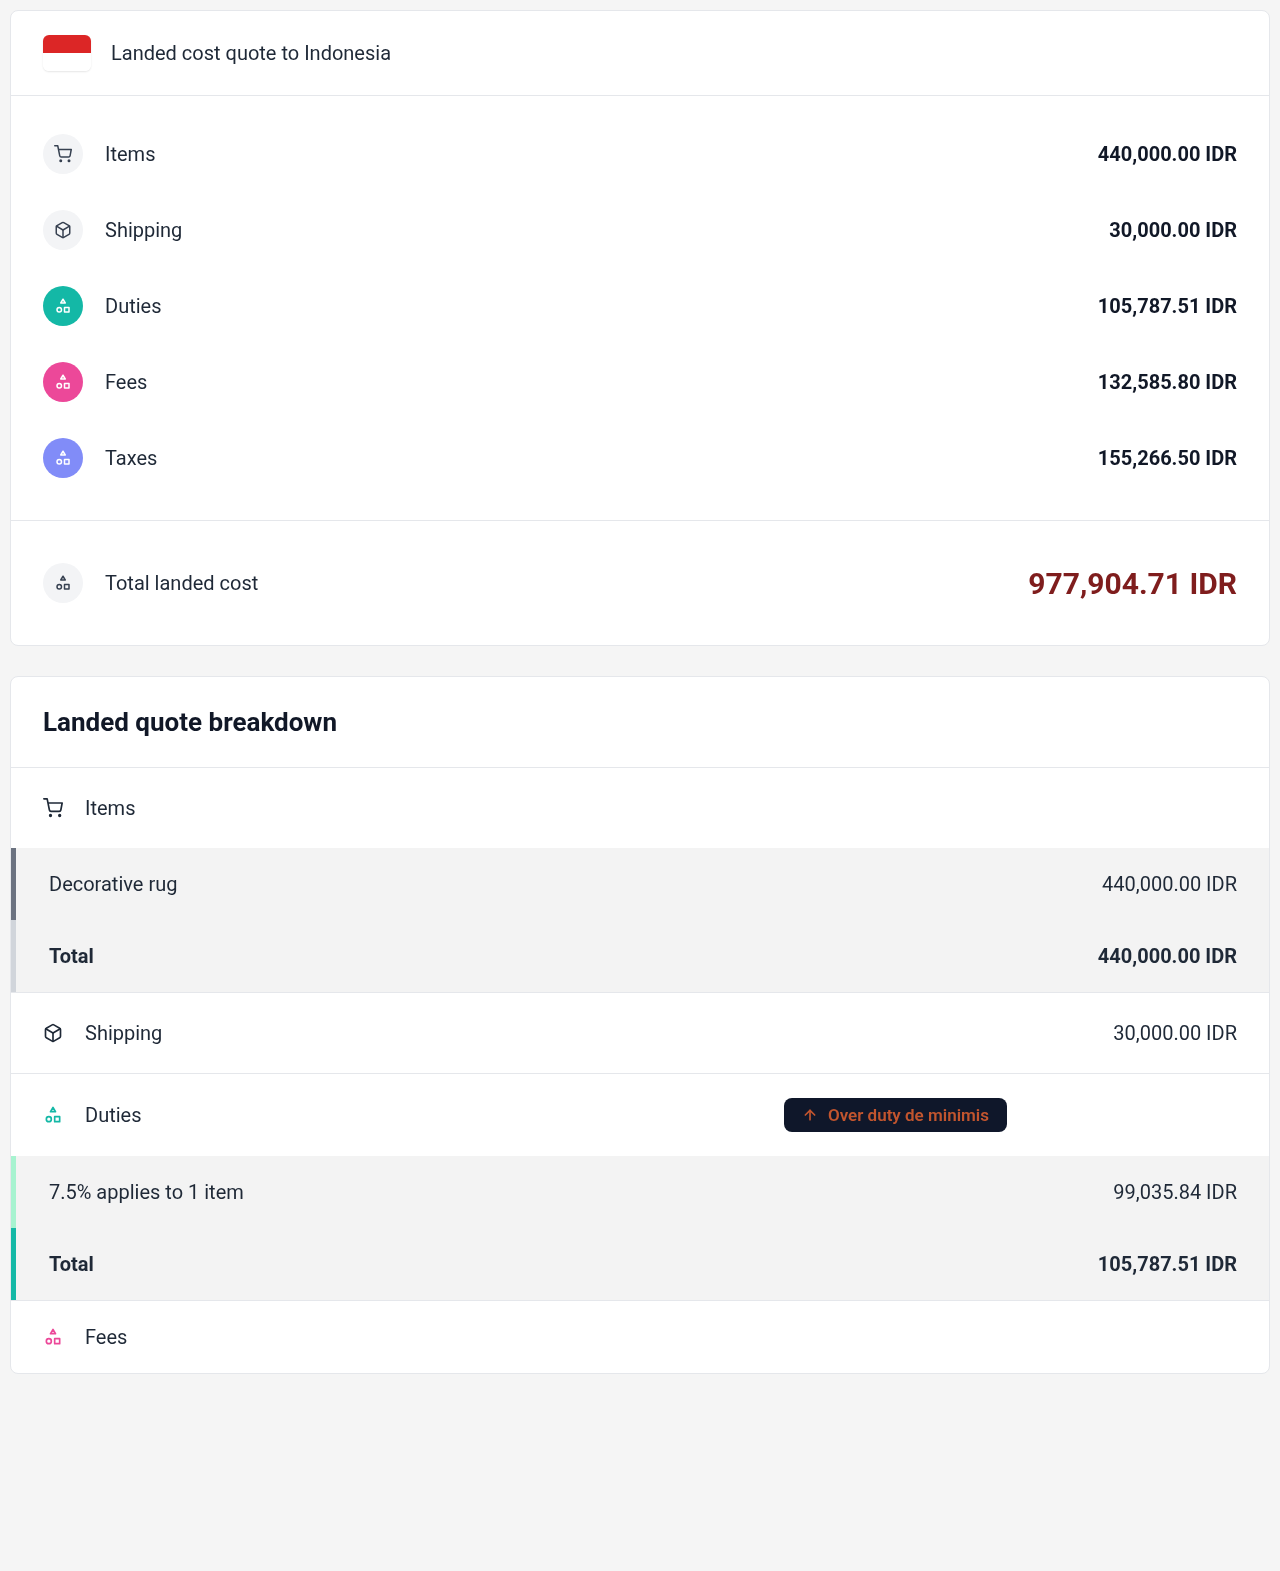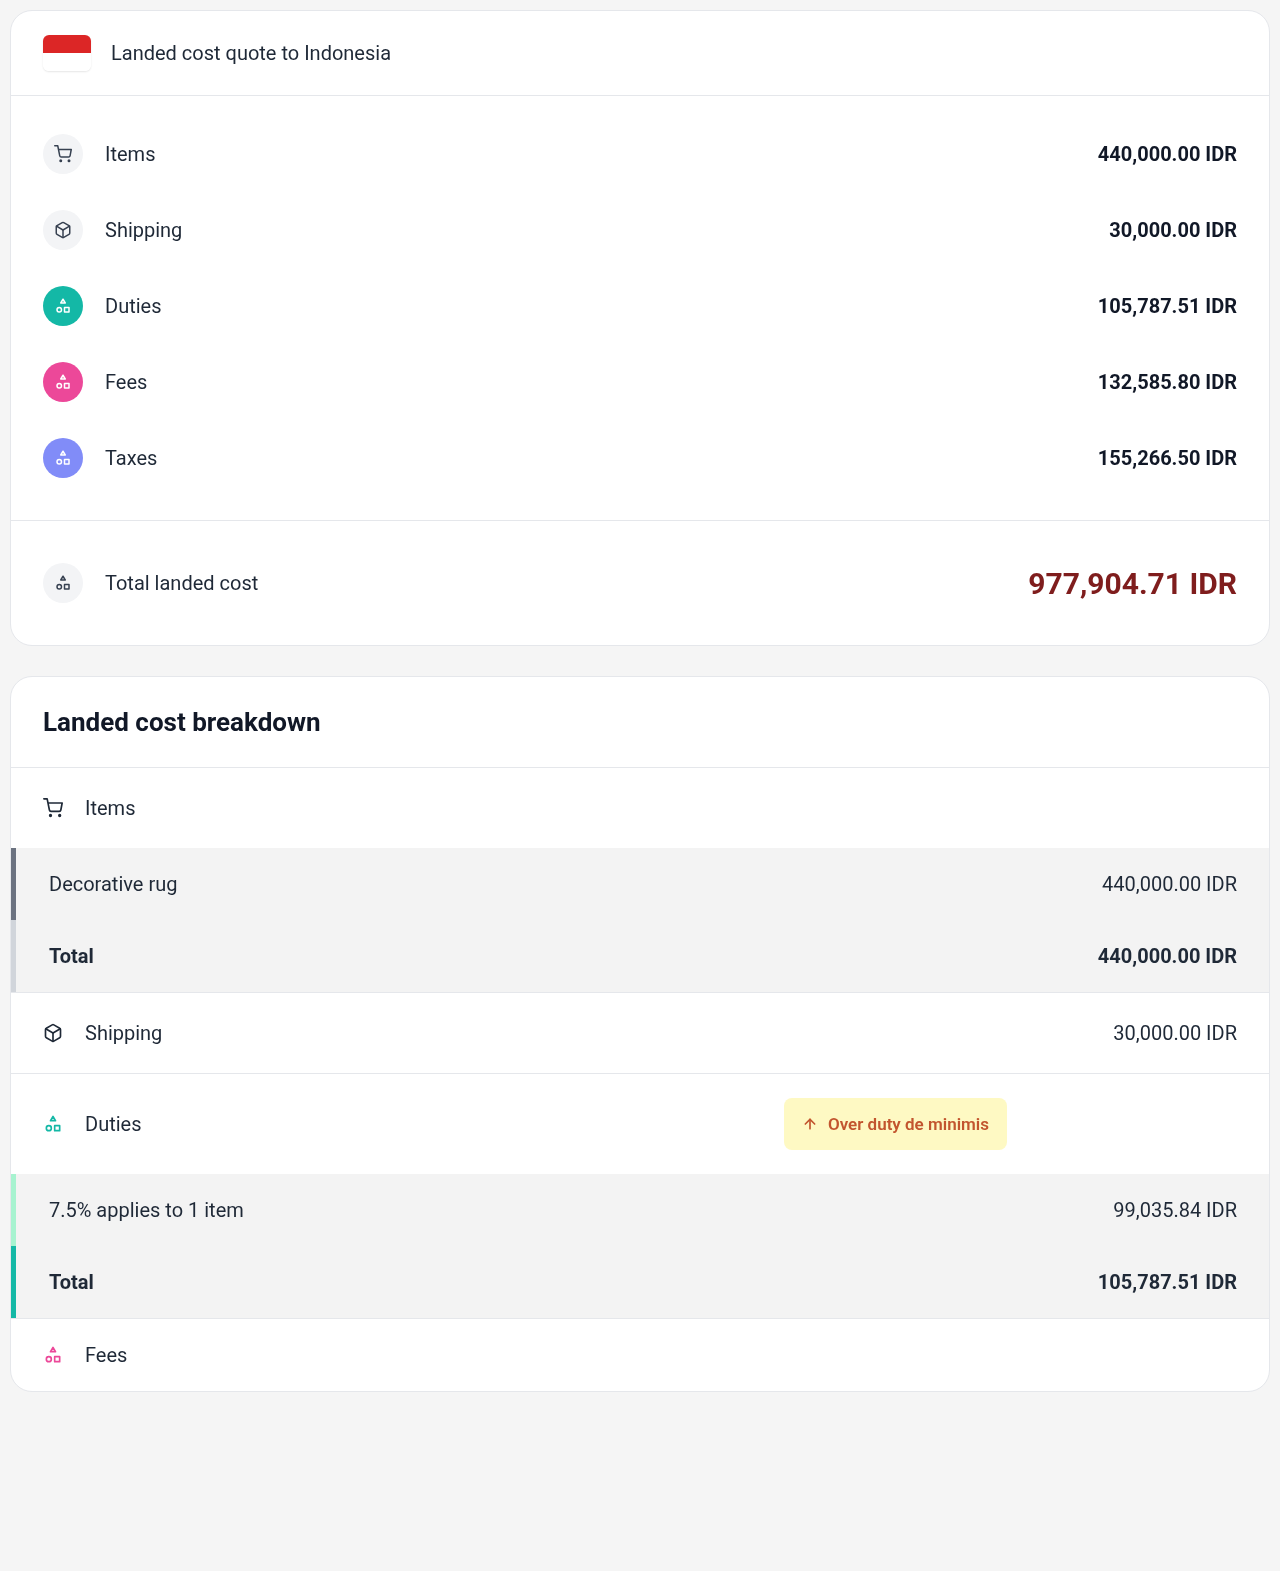--- a/index.html
+++ b/index.html
@@ -6,21 +6,21 @@
     body {
       font-family: -apple-system, BlinkMacSystemFont, 'Segoe UI', Roboto, sans-serif;
       background: #f5f5f5;
       padding: 10px;
       color: #1f2937;
       font-size: 18px;
     }
     .card {
       background: #fff;
       border: 1px solid #e5e7eb;
-      border-radius: 22px;
+      border-radius: 8px;
       margin-bottom: 30px;
       overflow: hidden;
     }
     .card-header {
       display: flex;
       align-items: center;
       gap: 20px;
       padding: 24px 32px;
       border-bottom: 1px solid #e5e7eb;
     }
@@ -90,23 +90,23 @@
     .bar-dark::before { background: #6b7280; }
     .bar-gray::before { background: #d1d5db; }
     .bar-tealL::before { background: #a7f3d0; }
     .bar-teal::before { background: #14b8a6; }
     .bd-label { font-size: 20px; color: #1f2937; }
     .bd-value { font-size: 20px; color: #1f2937; }
     .bd-bold { font-weight: 700; }
 
     .badge {
       display: inline-flex; align-items: center; gap: 10px;
-      background: #fef9c3;
+      background: #0f172a;
       color: #c2552e;
-      padding: 16px 18px; border-radius: 8px;
+      padding: 7px 18px; border-radius: 8px;
       font-size: 17px; font-weight: 600;
     }
     .duties-head-wrap {
       display: flex; align-items: center; justify-content: space-between; gap: 20px;
       padding: 24px 32px; border-top: 1px solid #e5e7eb;
     }
     .fees-head {
       display: flex; align-items: center; gap: 22px;
       padding: 24px 32px; border-top: 1px solid #e5e7eb;
     }
@@ -210,21 +210,21 @@
           </svg>
       </div>
       <span class="total-label">Total landed cost</span>
     </div>
     <span class="total-value">977,904.71 IDR</span>
   </div>
 </div>
 
 <div class="card">
   <div class="breakdown-header">
-    <div class="breakdown-title">Landed cost breakdown</div>
+    <div class="breakdown-title">Landed quote breakdown</div>
   </div>
 
   <div class="section-head">
     <span class="icon-sm">
       <svg width="20" height="20" viewBox="0 0 24 24" fill="none" stroke="#1f2937" stroke-width="2" stroke-linecap="round" stroke-linejoin="round">
           <circle cx="9" cy="21" r="1"></circle>
           <circle cx="20" cy="21" r="1"></circle>
           <path d="M1 1h4l2.68 13.39a2 2 0 0 0 2 1.61h9.72a2 2 0 0 0 2-1.61L23 6H6"></path>
         </svg>
     </span>

